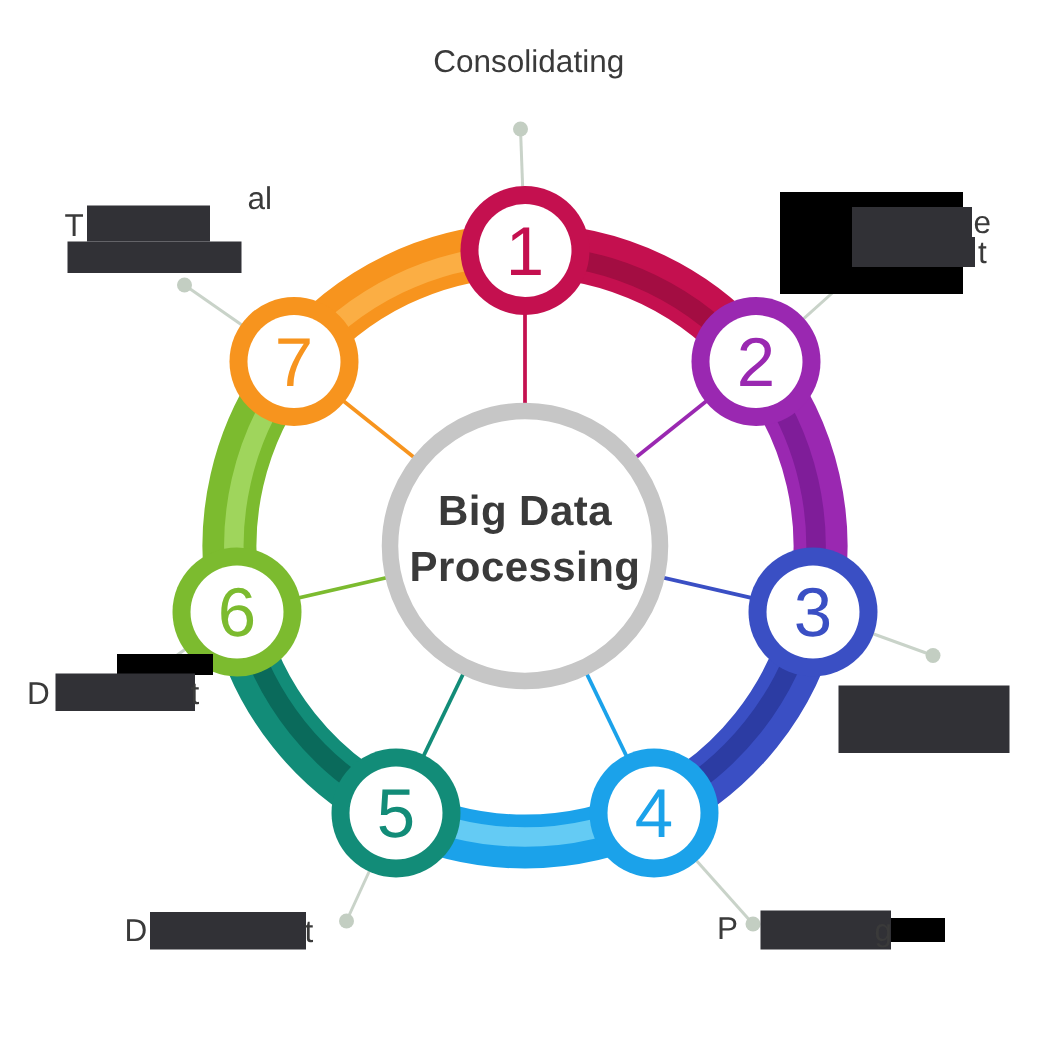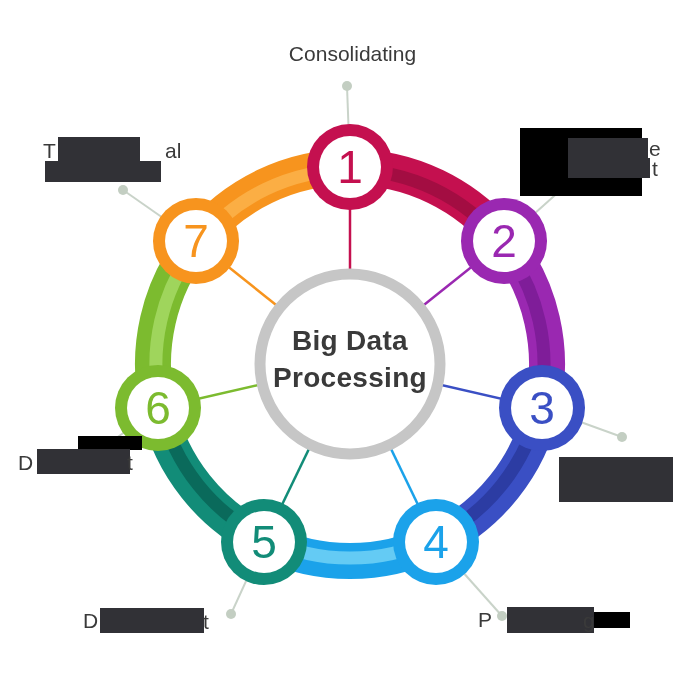--- a/index.html
+++ b/index.html
@@ -112,21 +112,21 @@
 
     <g>
       <circle class="center-circle" cx="350" cy="364" r="90"></circle>
       <text class="center-text" x="350" y="350">Big Data</text>
       <text class="center-text" x="350" y="387">Processing</text>
     </g>
   </svg>
 
   <div class="labels">
 
-    <div class="lbl" style="left:260px;top:42px;width:185px;text-align:center;">
+    <div class="lbl" style="left:260px;top:30px;width:185px;text-align:center;">
       <div>Consolidating</div>
     </div>
 
     <div class="redact-black" style="left:520px;top:128px;width:122px;height:68px;"></div>
     <div class="redact-dark" style="left:568px;top:138px;width:80px;height:20px;"></div>
     <div class="redact-dark" style="left:568px;top:158px;width:82px;height:20px;"></div>
     <span class="lbl" style="left:649px;top:137px;">e</span>
     <span class="lbl" style="left:652px;top:157px;">t</span>
 
     <div class="redact-dark" style="left:559px;top:457px;width:114px;height:45px;"></div>
@@ -140,16 +140,16 @@
     <div class="redact-dark" style="left:100px;top:608px;width:104px;height:25px;"></div>
     <span class="lbl" style="left:203px;top:610px;">t</span>
 
     <div class="redact-black" style="left:78px;top:436px;width:64px;height:14px;"></div>
     <span class="lbl" style="left:18px;top:451px;">D</span>
     <div class="redact-dark" style="left:37px;top:449px;width:93px;height:25px;"></div>
     <span class="lbl" style="left:127px;top:451px;">t</span>
 
     <span class="lbl" style="left:43px;top:139px;">T</span>
     <div class="redact-dark" style="left:58px;top:137px;width:82px;height:24px;"></div>
-    <span class="lbl" style="left:141px;top:139px;padding-left:24px;">al</span>
+    <span class="lbl" style="left:141px;top:121px;padding-left:24px;">al</span>
     <div class="redact-dark" style="left:45px;top:161px;width:116px;height:21px;"></div>
   </div>
 </div>
 
 </body></html>

